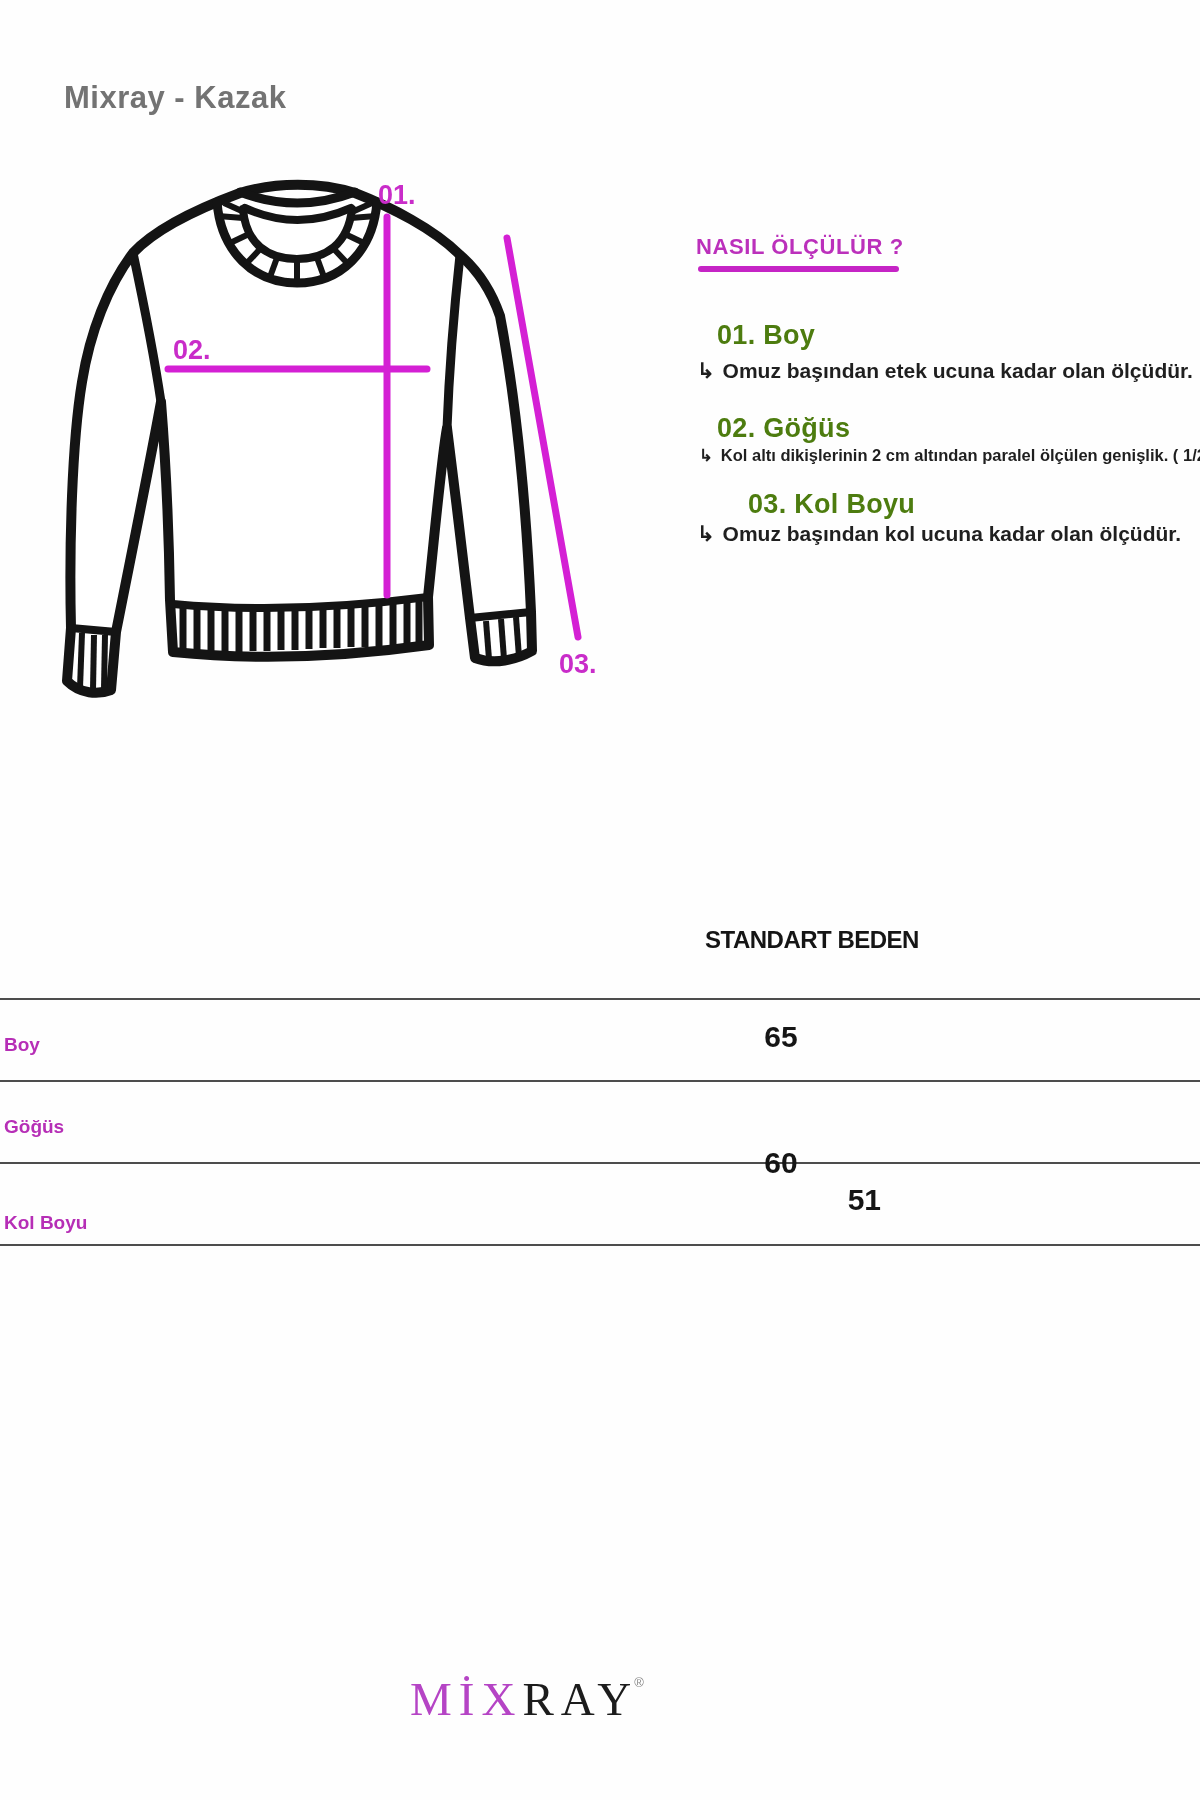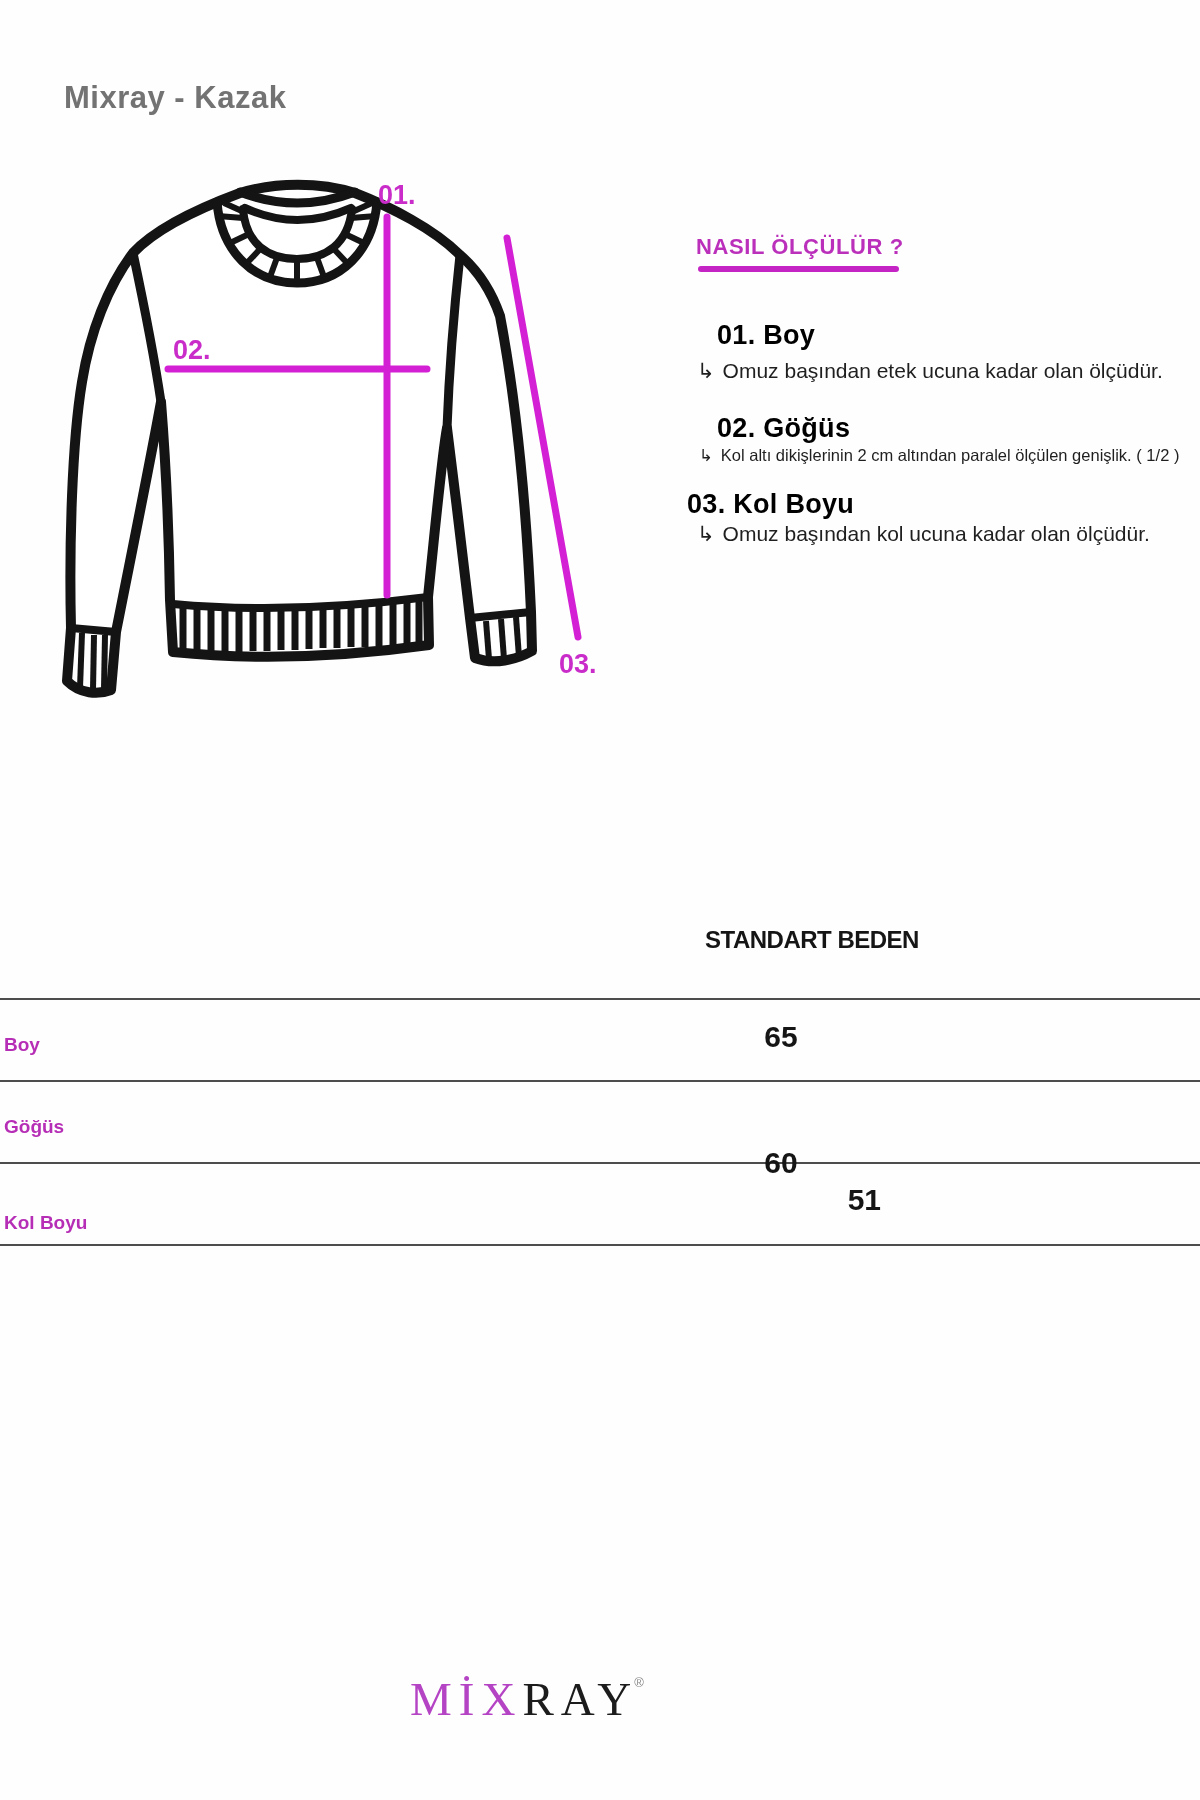--- a/index.html
+++ b/index.html
@@ -15,25 +15,25 @@
   }
   
   .htm-heading{
     left:696px;top:234px;font-size:22px;font-weight:700;
     color:#bb30bb;letter-spacing:0.6px;
   }
   .htm-underline{
     left:698px;top:266px;width:201px;height:6px;border-radius:3px;
     background:#c524c5;
   }
-  .item-title{font-size:27px;font-weight:700;color:#000000;letter-spacing:0.3px;}
+  .item-title{font-size:27px;font-weight:700;color:#4d7c0f;letter-spacing:0.3px;}
   .it-1{left:717px;top:320px;}
   .it-2{left:717px;top:413px;}
-  .it-3{left:687px;top:489px;}
-  .item-desc{font-weight:400;color:#1f1f1f;white-space:nowrap;}
+  .it-3{left:748px;top:489px;}
+  .item-desc{font-weight:700;color:#1f1f1f;white-space:nowrap;}
   .d-1{left:697px;top:359px;font-size:21px;}
   .d-2{left:699px;top:446px;font-size:16.5px;}
   .d-3{left:697px;top:522px;font-size:21px;}
   .arrow{margin-right:8px;}
   
   .table-header{
     left:632px;top:926px;width:360px;text-align:center;
     font-size:24px;font-weight:700;color:#151515;letter-spacing:-0.5px;
   }
   .hline{left:0;width:1200px;height:2px;background:#4d4d4d;}

